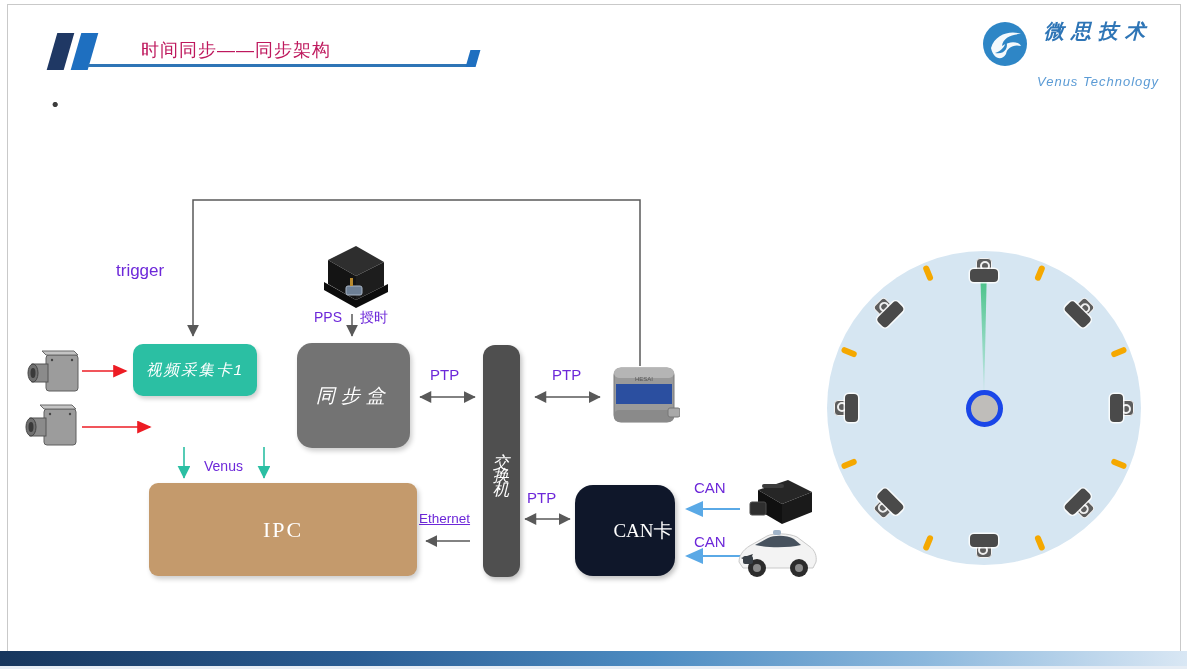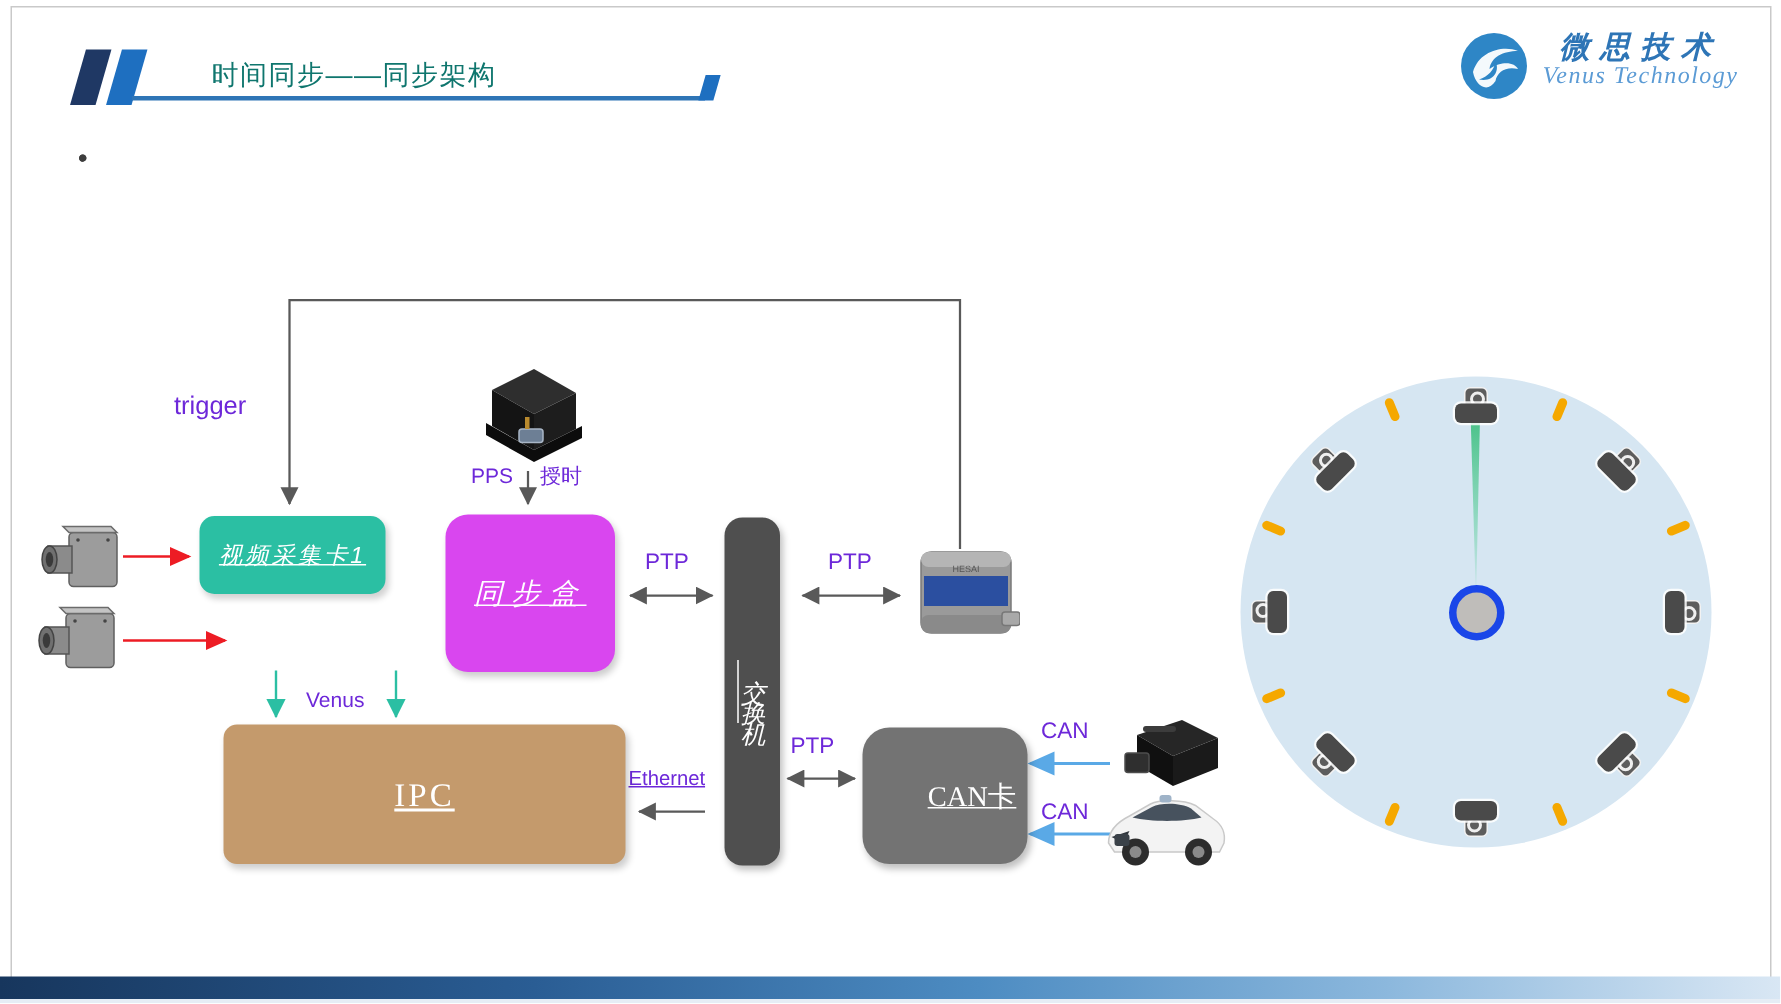--- a/index.html
+++ b/index.html
@@ -11,45 +11,45 @@
   }
   .frame {
     position:absolute; left:7px; top:4px; right:6px; bottom:2px;
     border:1px solid #c9c9c9; pointer-events:none;
   }
   
   .mark { position:absolute; top:33px; height:37px; width:17px; transform:skewX(-16deg); }
   .mark-dark { left:52px; background:#1f3864; }
   .mark-blue { left:76px; background:#1e6fc0; }
   .page-title {
-    position:absolute; left:141px; top:38px; font-size:18px; color:#0f766e;
+    position:absolute; left:141px; top:38px; font-size:18px; color:#be185d;
     letter-spacing:1px;
   }
   .title-underline { position:absolute; left:88px; top:64px; width:382px; height:2.5px; background:#2e75b6; }
   .title-underline-end { position:absolute; left:468px; top:50px; width:10px; height:17px; transform:skewX(-16deg); background:#1e6fc0; }
   
   .logo { position:absolute; right:28px; top:20px; display:flex; align-items:flex-start; gap:8px; }
   .logo-text { display:flex; flex-direction:column; align-items:center; }
   .logo-company { font-family:"DejaVu Serif", serif; font-style:italic; font-weight:bold;
     color:#2e75b6; font-size:20px; letter-spacing:7px; line-height:22px; }
-  .logo-sub { font-family:Liberation Serif, serif; font-style:italic; color:#5b9bd5; font-size:16px; letter-spacing:1px; }
+  .logo-sub { font-family:Liberation Sans, sans-serif; font-style:italic; color:#5b9bd5; font-size:13px; letter-spacing:1px;margin-top:32px; }
   
   .bullets { position:absolute; left:44px; top:86px; width:1118px; list-style:none; }
   .bullets li { position:relative; padding-left:32px; font-size:20.5px; line-height:38px; color:#3d3d3d; }
   .bullets li .dot { position:absolute; left:8px; top:0; font-size:18px; color:#3d3d3d; }
   
-  .node { position:absolute; display:flex; align-items:center; justify-content:center; color:#fff;text-decoration:underline; }
+  .node { position:absolute; display:flex; align-items:center; justify-content:center; color:#fff; }
   .capture { background:#2bbfa3; border-radius:10px; font-size:15.5px; font-style:italic; letter-spacing:2px; box-shadow:2px 3px 4px rgba(0,0,0,.18); }
   .cap1 { left:133px; top:344px; width:124px; height:52px; }
   .cap2 { left:159px; top:394px; width:128px; height:52px; }
-  .syncbox { left:297px; top:343px; width:113px; height:105px; background:#d946ef; border-radius:15px; font-size:19px; font-style:italic; letter-spacing:6px; box-shadow:2px 3px 5px rgba(0,0,0,.2); }
+  .syncbox { left:297px; top:343px; width:113px; height:105px; background:#737373; border-radius:15px; font-size:19px; font-style:italic; letter-spacing:6px; box-shadow:2px 3px 5px rgba(0,0,0,.2); }
   .switch { left:483px; top:345px; width:37px; height:232px; background:#4f4f4f; border-radius:12px; box-shadow:2px 3px 5px rgba(0,0,0,.25); }
   .switch span { writing-mode:vertical-rl; font-size:16.5px; font-style:italic; letter-spacing:14px; }
   .ipc { left:149px; top:483px; width:268px; height:93px; background:#c49a6c; border-radius:9px; font-family:"Liberation Serif", serif; font-size:22px; letter-spacing:2px; box-shadow:2px 3px 5px rgba(0,0,0,.2); }
-  .cancard { left:575px; top:485px; width:110px; height:91px; background:#737373; border-radius:18px; font-family:"Liberation Serif", serif; font-size:19px; box-shadow:2px 3px 5px rgba(0,0,0,.25);padding-left:36px; }
+  .cancard { left:575px; top:485px; width:100px; height:91px; background:#0f172a; border-radius:18px; font-family:"Liberation Serif", serif; font-size:19px; box-shadow:2px 3px 5px rgba(0,0,0,.25);padding-left:36px; }
   
   .lbl { position:absolute; color:#6d28d9; white-space:nowrap; }
   .lbl-trigger { left:116px; top:261px; font-size:17px; }
   .lbl-pps { left:314px; top:309px; font-size:14px; }
   .lbl-timing { left:360px; top:309px; font-size:14px; }
   .lbl-ptp-a { left:430px; top:366px; font-size:15px; }
   .lbl-ptp-b { left:552px; top:366px; font-size:15px; }
   .lbl-ptp-c { left:527px; top:489px; font-size:15px; }
   .lbl-pcie { left:204px; top:458px; font-size:14px; }
   .lbl-eth  { left:419px; top:511px; font-size:13.5px;text-decoration:underline; }

